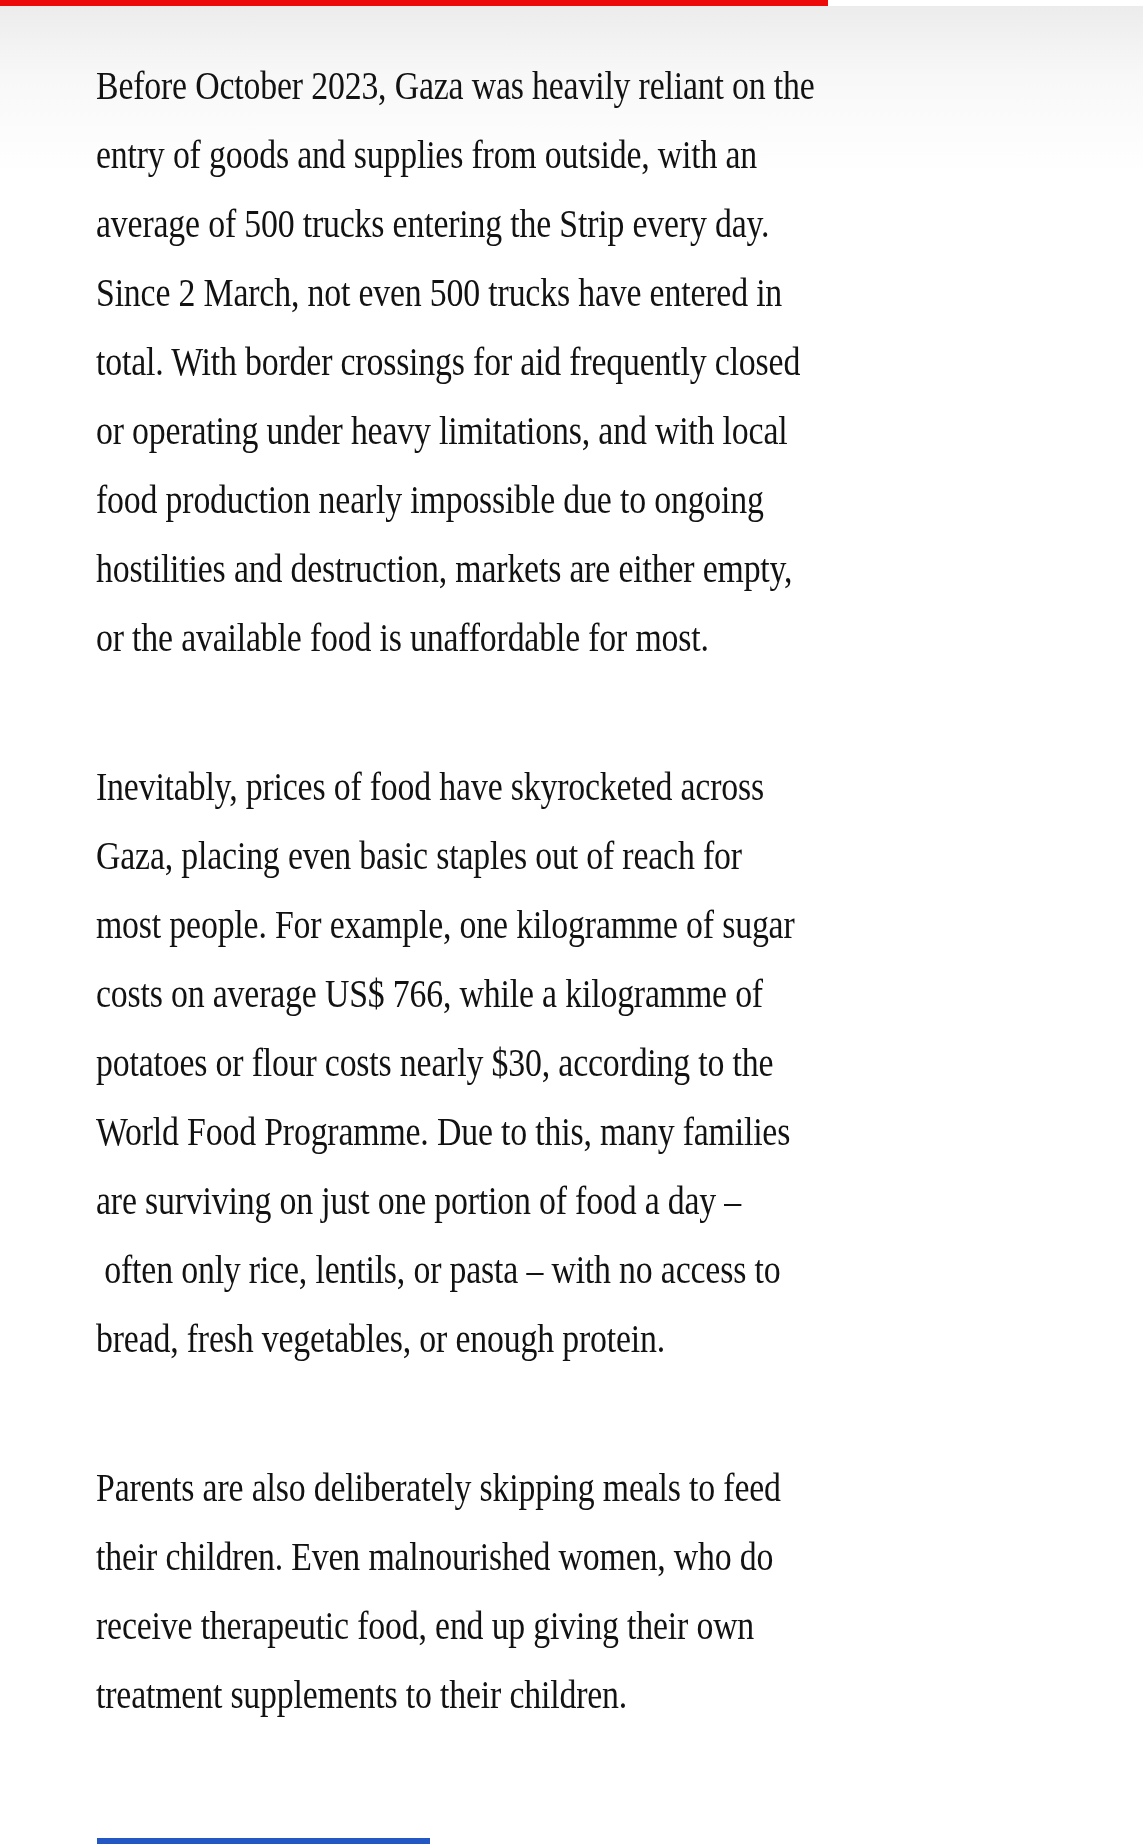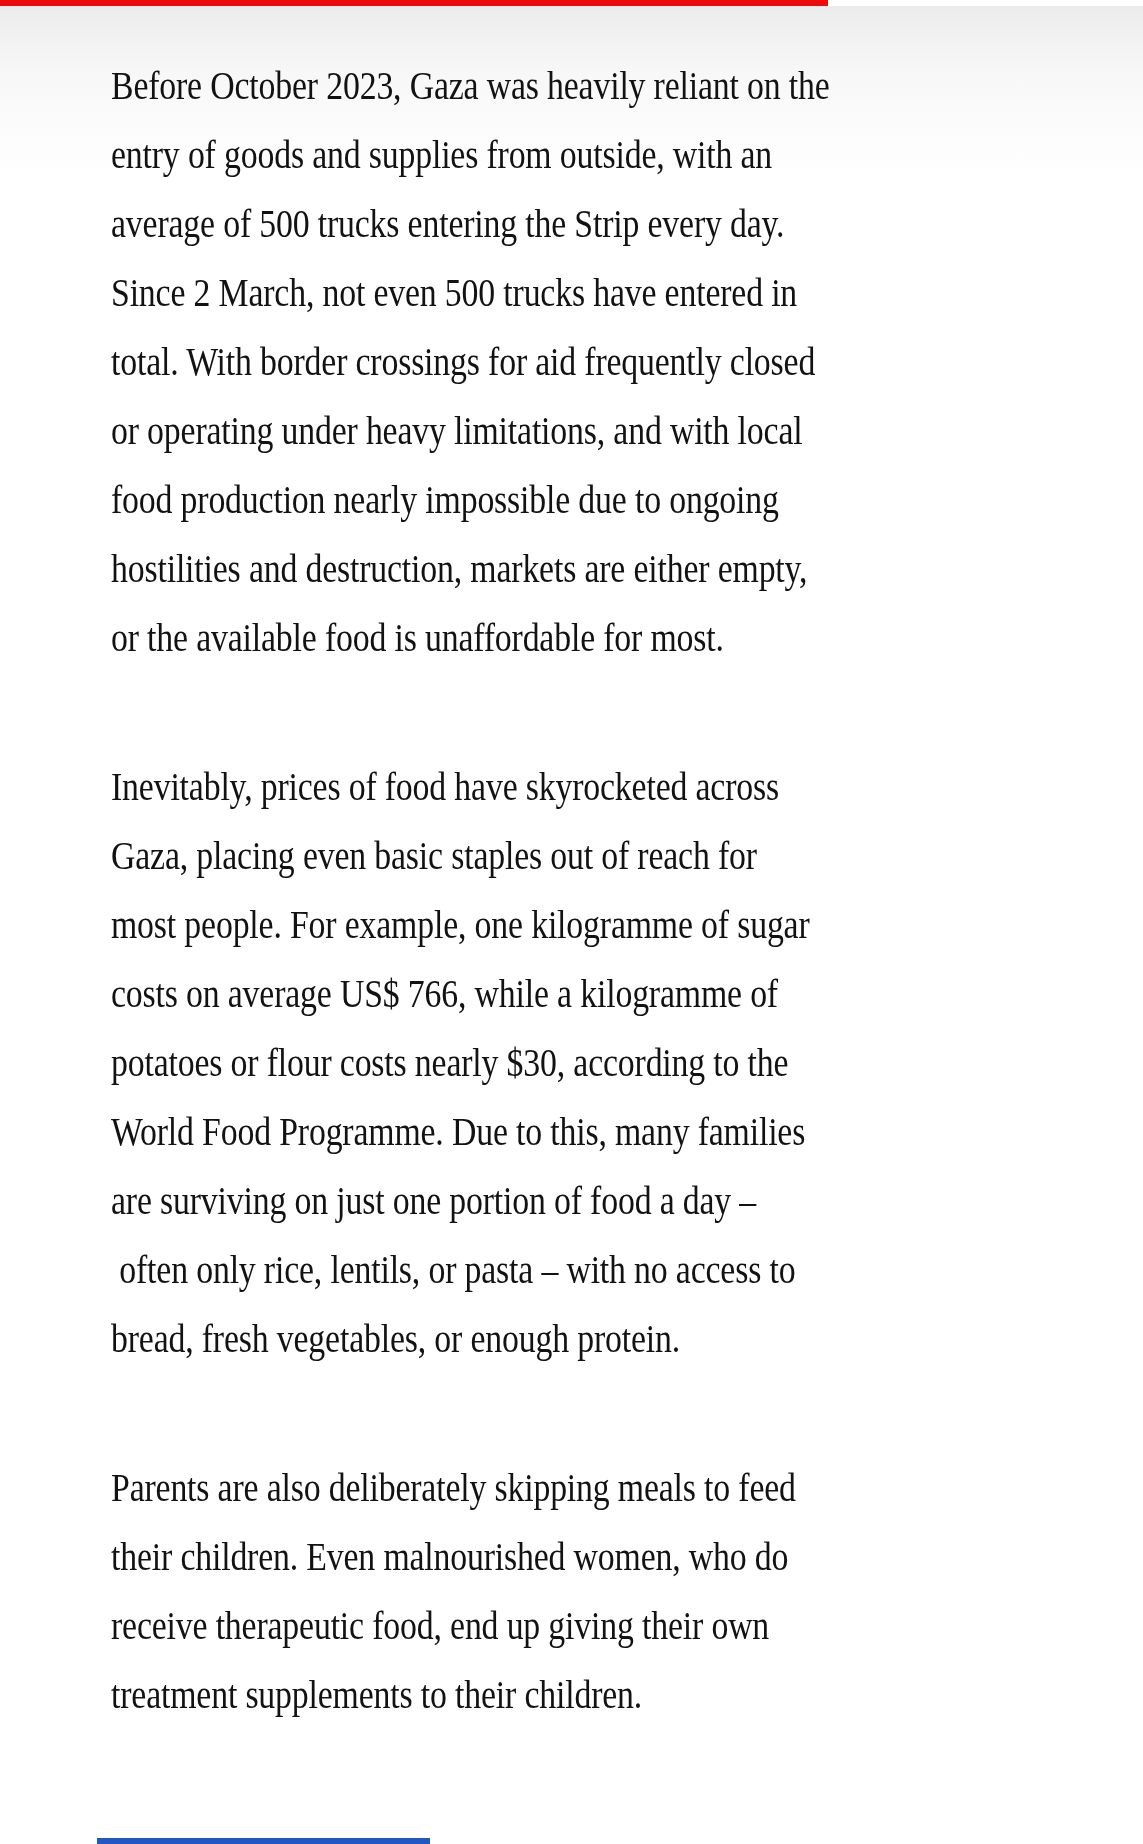--- a/index.html
+++ b/index.html
@@ -26,21 +26,21 @@
     top: 6px;
     left: 0;
     width: 100%;
     height: 170px;
     background: linear-gradient(to bottom, rgba(120,120,120,0.14) 0%, rgba(150,150,150,0.07) 40%, rgba(255,255,255,0) 100%);
     pointer-events: none;
   }
   .article {
     position: absolute;
     top: 51px;
-    left: 111px;
+    left: 96px;
     width: 1000px;
   }
   .paragraph {
     font-size: 40px;
     line-height: 69px;
     color: #121212;
     white-space: pre-wrap;
     width: 1100px;
     transform: scaleX(0.845);
     transform-origin: left top;

